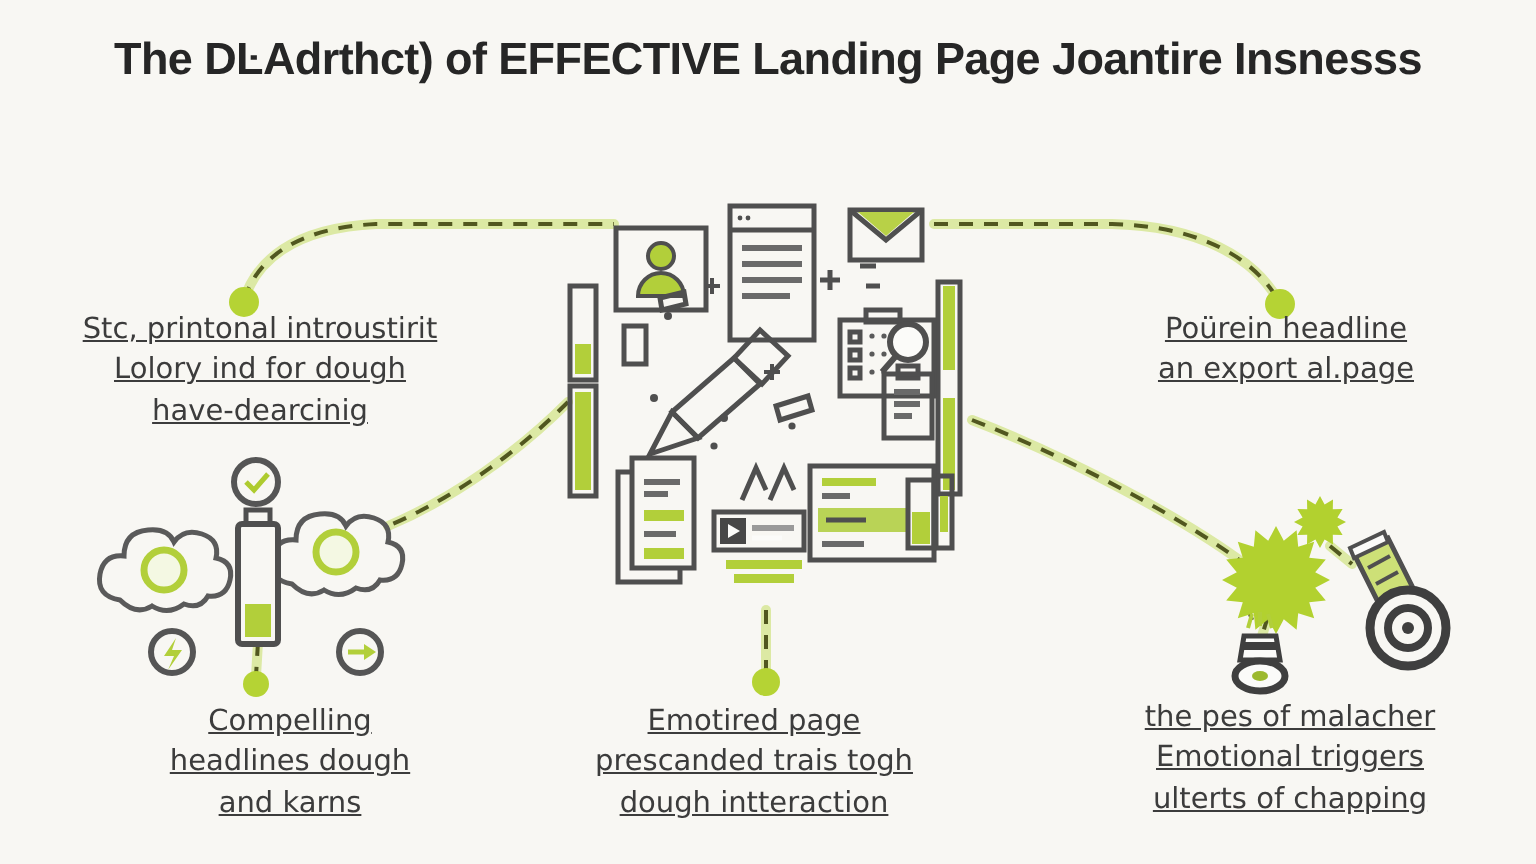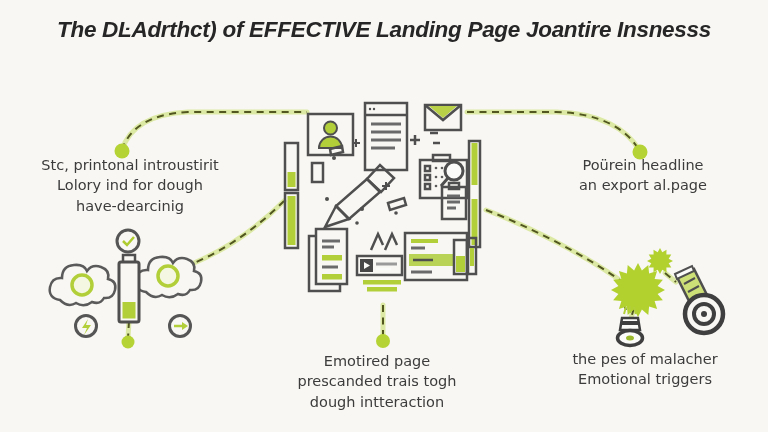--- a/index.html
+++ b/index.html
@@ -1,23 +1,23 @@
 <!DOCTYPE html>
 <html><head>
 <meta charset="utf-8">
 <style>
   html,body{margin:0;padding:0;background:#e9e9e6;}
   .frame{position:relative;width:768px;height:432px;background:#f8f7f3;overflow:hidden;
          font-family:"DejaVu Sans",sans-serif;}
   .title{position:absolute;top:17px;left:0;width:768px;text-align:center;
          font-family:"Liberation Sans",sans-serif;font-weight:bold;font-size:22.5px;
-         letter-spacing:-0.3px;color:#262626;font-style:italic;}
+         letter-spacing:-0.3px;color:#262626;}
   .note{position:absolute;width:230px;text-align:center;font-size:14.5px;line-height:1.4;
         color:#3c3c3c;}
-  .note div{white-space:nowrap;}
+  .note div{white-space:nowrap;text-decoration:underline;}
   #note-top-left{left:15px;top:155px;}
   #note-top-right{left:528px;top:155px;}
   #note-bottom-left{left:30px;top:351px;}
   #note-bottom-middle{left:262px;top:351px;}
   #note-bottom-right{left:530px;top:349px;}
   svg{position:absolute;}
   .dash-under{fill:none;stroke:#dcE9a4;stroke-width:5;stroke-linecap:round;}
   .dash-over{fill:none;stroke:#51571f;stroke-width:2;stroke-dasharray:7 5.5;}
   .ol{fill:none;stroke:#4f4f4f;stroke-width:2.5;}
   .thin{fill:none;stroke:#6a6a6a;stroke-width:3;}
@@ -246,23 +246,29 @@
 
   <div class="note" id="note-top-left">
     <div>Stc, printonal introustirit</div>
     <div>Lolory ind for dough</div>
     <div>have-dearcinig</div>
   </div>
   <div class="note" id="note-top-right">
     <div>Poürein headline</div>
     <div>an export al.page</div>
   </div>
+  <div class="note" id="note-bottom-left">
+    <div>Compelling</div>
+    <div>headlines dough</div>
+    <div>and karns</div>
+  </div>
   <div class="note" id="note-bottom-middle">
     <div>Emotired page</div>
     <div>prescanded trais togh</div>
     <div>dough intteraction</div>
   </div>
   <div class="note" id="note-bottom-right">
     <div>the pes of malacher</div>
     <div>Emotional triggers</div>
+    <div>ulterts of chapping</div>
   </div>
 
 </div>
 
 </body></html>

